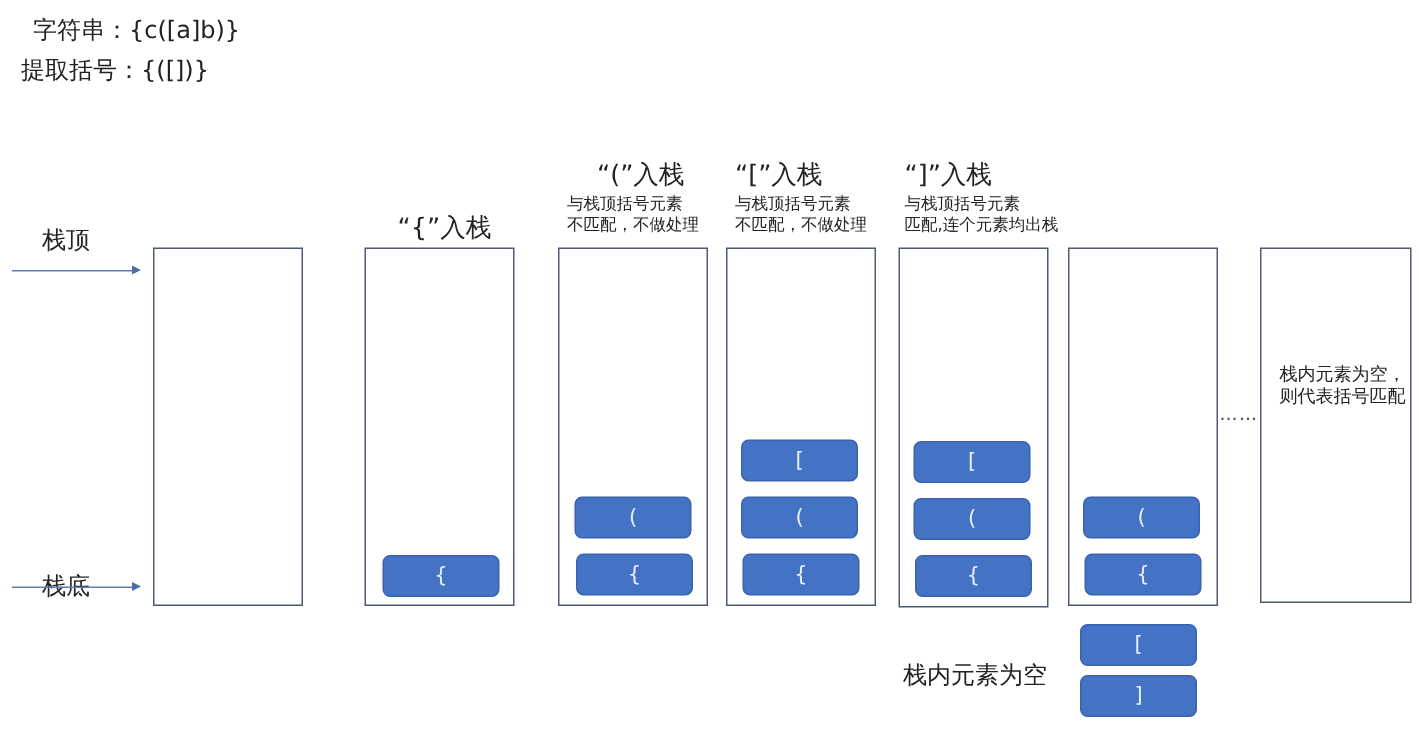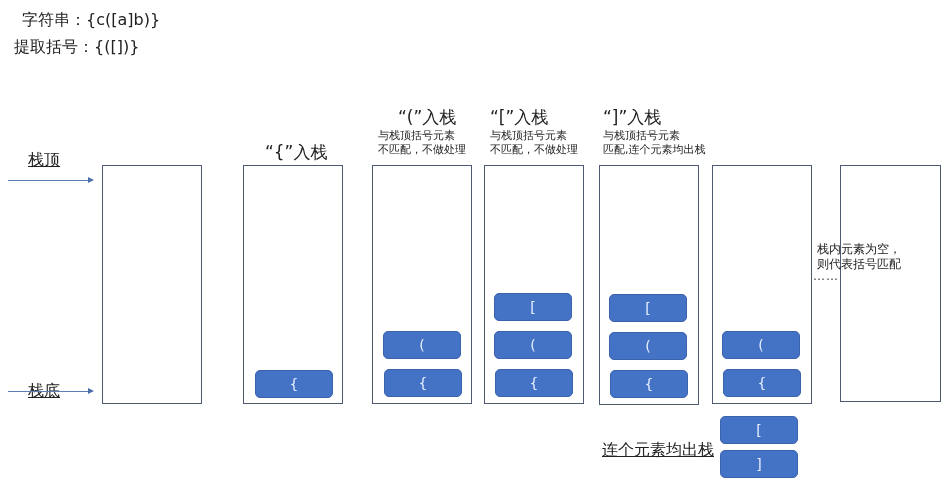--- a/index.html
+++ b/index.html
@@ -1,20 +1,20 @@
 <!DOCTYPE html>
 <html><head>
 <meta charset="utf-8">
 <style>
   html, body { margin:0; padding:0; background:#ffffff; }
   body { width:946px; height:500px; position:relative; overflow:hidden;
          font-family:"DejaVu Sans","Liberation Sans",sans-serif; color:#222; }
   .abs { position:absolute; }
   .hdr { font-size:16px; line-height:20px; white-space:nowrap; }
-  .label { font-size:16px; white-space:nowrap;text-decoration:underline; }
+  .label { font-size:16px; white-space:nowrap; }
   .arrow { height:1px; background:#5b7fb5; }
   .arrow::after { content:""; position:absolute; right:-2px; top:-3px;
                   border-left:6px solid #4a6ea8; border-top:3.5px solid transparent; border-bottom:3.5px solid transparent; }
   .stack { border:1.3px solid #4d5a72; box-sizing:border-box; background:#fff; }
   .block { background:#4472c4; border:1px solid #3b63ab; border-radius:5px; box-sizing:border-box;
            color:#e8f0ff; font-size:14px; display:flex; align-items:center; justify-content:center;
            font-family:"DejaVu Sans",sans-serif; }
   .title { font-size:17px; white-space:nowrap; line-height:20px; }
   .sub { font-size:11px; white-space:nowrap; line-height:14px; color:#222; }
   .dots { font-size:12px; letter-spacing:1px; color:#444; }
@@ -57,20 +57,20 @@
 <div class="abs sub" style="left:603px;top:143px;">匹配,连个元素均出栈</div>
 <div class="abs stack" style="left:599px;top:165px;width:100px;height:240px;"></div>
 <div class="abs block" style="left:609px;top:294px;width:78px;height:28px;">[</div>
 <div class="abs block" style="left:609px;top:332px;width:78px;height:28px;">(</div>
 <div class="abs block" style="left:610px;top:370px;width:78px;height:28px;">{</div>
 
 <div class="abs stack" style="left:712px;top:165px;width:100px;height:239px;"></div>
 <div class="abs block" style="left:722px;top:331px;width:78px;height:28px;">(</div>
 <div class="abs block" style="left:723px;top:369px;width:78px;height:28px;">{</div>
 
-<div class="abs label" style="left:602px;top:440px;">连个元素均出栈</div>
+<div class="abs label" style="left:602px;top:440px;">栈内元素为空</div>
 <div class="abs block" style="left:720px;top:416px;width:78px;height:28px;">[</div>
 <div class="abs block" style="left:720px;top:450px;width:78px;height:28px;">]</div>
 
 <div class="abs dots" style="left:813px;top:269px;">……</div>
 
 <div class="abs stack" style="left:840px;top:165px;width:101px;height:237px;"></div>
-<div class="abs note" style="left:817px;top:242px;width:92px;">栈内元素为空，则代表括号匹配</div>
+<div class="abs note" style="left:845px;top:242px;width:92px;text-align:right;">栈内元素为空，则代表括号匹配</div>
 
 </body></html>

